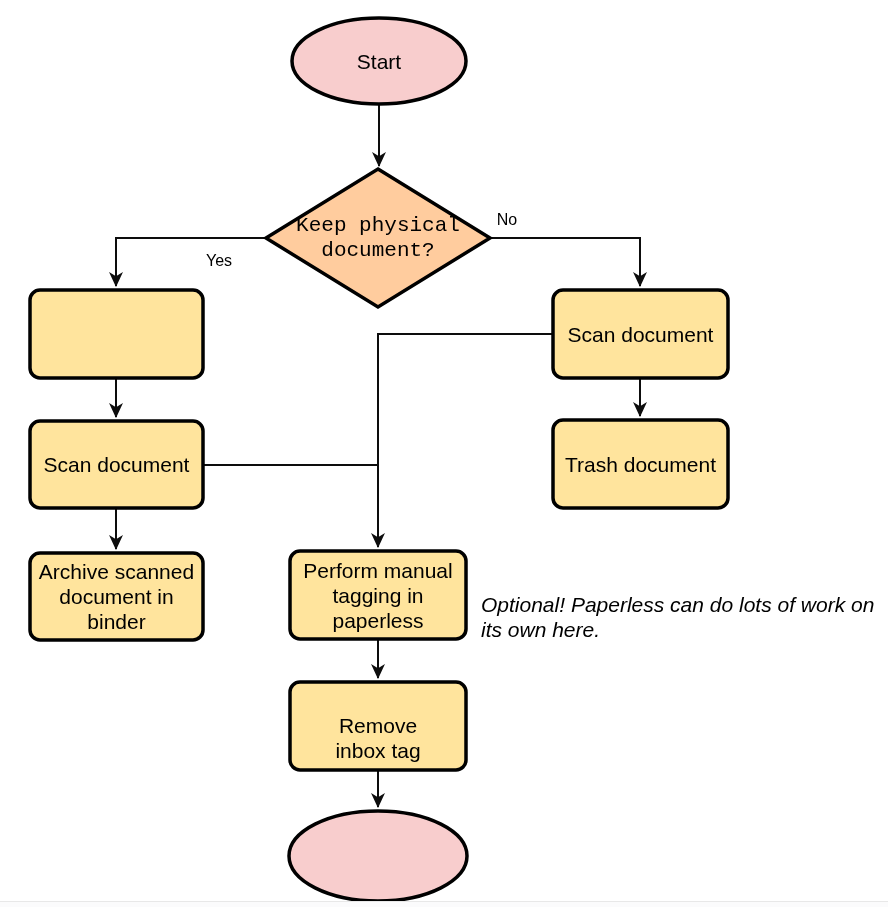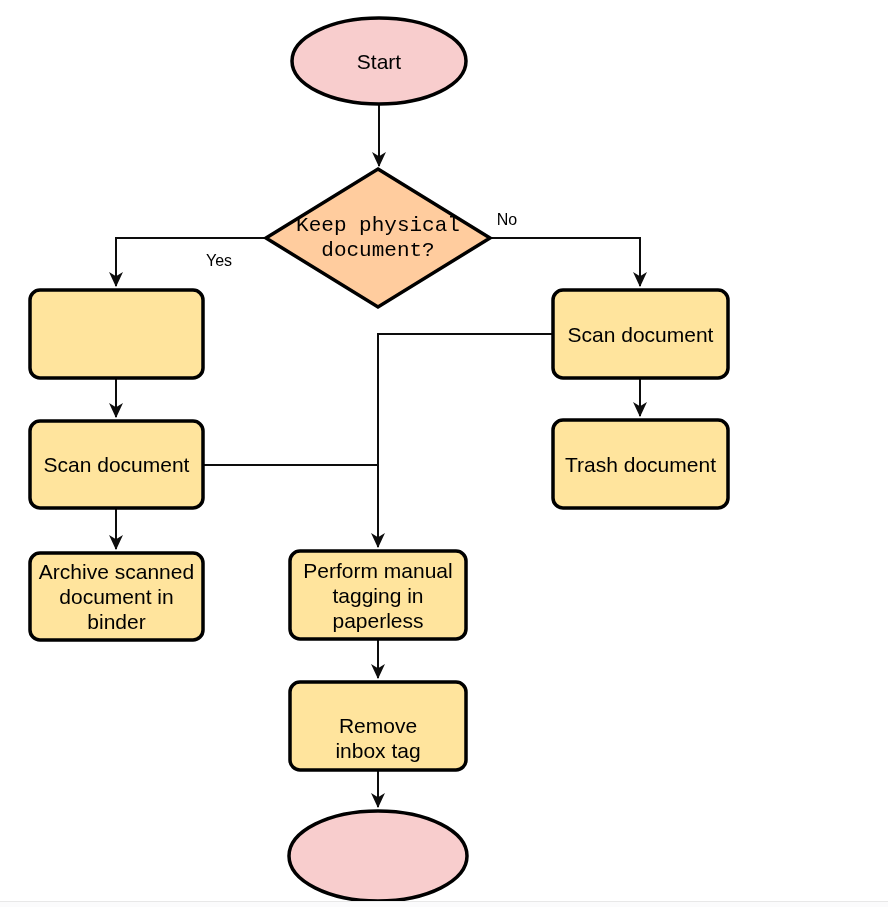--- a/index.html
+++ b/index.html
@@ -131,15 +131,17 @@
   <div class="node-label" style="left:553px; top:420px; width:175px; height:88px;">Trash document</div>
 
   <div class="node-label" style="left:290px; top:682px; width:176px; height:112px;">Remove
 inbox tag</div>
 
 
   <div class="edge-label" style="left:193px; top:210px; width:46px; height:20px;margin-top:41px;">Yes</div>
 
   <div class="edge-label" style="left:486px; top:210px; width:36px; height:20px;">No</div>
 
+  <div class="note-text">Optional! Paperless can do lots of work on
+its own here.</div>
 
   <div class="page-bottom-edge"></div>
 </div>
 
 </body></html>

